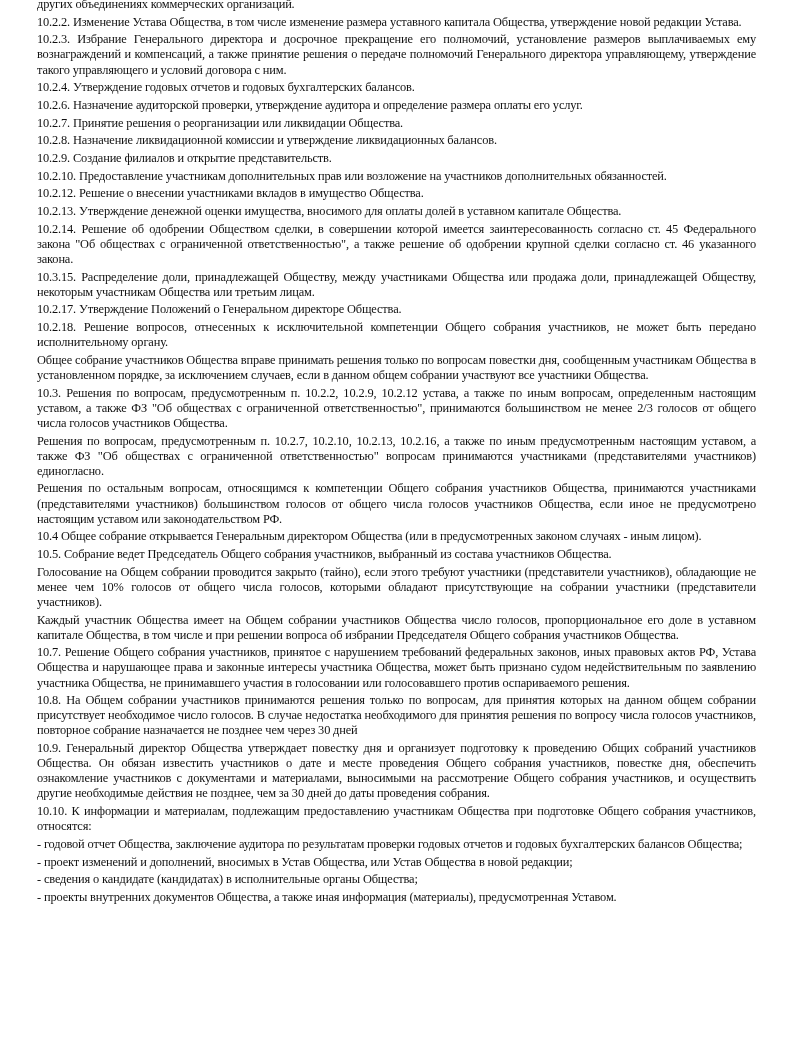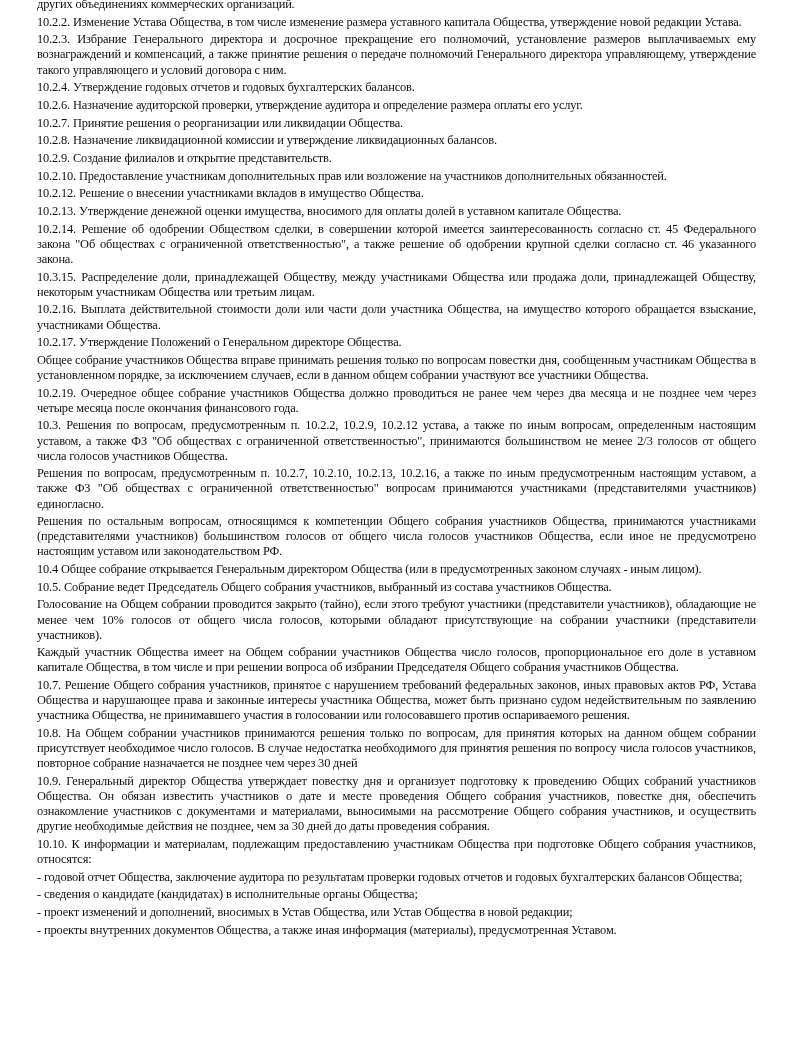--- a/index.html
+++ b/index.html
@@ -30,32 +30,31 @@
   <p>10.2.4. Утверждение годовых отчетов и годовых бухгалтерских балансов.</p>
   <p>10.2.6. Назначение аудиторской проверки, утверждение аудитора и определение размера оплаты его услуг.</p>
   <p>10.2.7. Принятие решения о реорганизации или ликвидации Общества.</p>
   <p>10.2.8. Назначение ликвидационной комиссии и утверждение ликвидационных балансов.</p>
   <p>10.2.9. Создание филиалов и открытие представительств.</p>
   <p>10.2.10. Предоставление участникам дополнительных прав или возложение на участников дополнительных обязанностей.</p>
   <p>10.2.12. Решение о внесении участниками вкладов в имущество Общества.</p>
   <p>10.2.13. Утверждение денежной оценки имущества, вносимого для оплаты долей в уставном капитале Общества.</p>
   <p>10.2.14. Решение об одобрении Обществом сделки, в совершении которой имеется заинтересованность согласно ст. 45 Федерального закона "Об обществах с ограниченной ответственностью", а также решение об одобрении крупной сделки согласно ст. 46 указанного закона.</p>
   <p>10.3.15. Распределение доли, принадлежащей Обществу, между участниками Общества или продажа доли, принадлежащей Обществу, некоторым участникам Общества или третьим лицам.</p>
-  <p>10.2.16. Выплата действительной стоимости доли или части доли участника Общества, на имущество которого обращается взыскание, участниками Общества.</p>
   <p>10.2.17. Утверждение Положений о Генеральном директоре Общества.</p>
+  <p>10.2.18. Решение вопросов, отнесенных к исключительной компетенции Общего собрания участников, не может быть передано исполнительному органу.</p>
   <p>Общее собрание участников Общества вправе принимать решения только по вопросам повестки дня, сообщенным участникам Общества в установленном порядке, за исключением случаев, если в данном общем собрании участвуют все участники Общества.</p>
-  <p>10.2.19. Очередное общее собрание участников Общества должно проводиться не ранее чем через два месяца и не позднее чем через четыре месяца после окончания финансового года.</p>
   <p>10.3. Решения по вопросам, предусмотренным п. 10.2.2, 10.2.9, 10.2.12 устава, а также по иным вопросам, определенным настоящим уставом, а также ФЗ "Об обществах с ограниченной ответственностью", принимаются большинством не менее 2/3 голосов от общего числа голосов участников Общества.</p>
   <p>Решения по вопросам, предусмотренным п. 10.2.7, 10.2.10, 10.2.13, 10.2.16, а также по иным предусмотренным настоящим уставом, а также ФЗ "Об обществах с ограниченной ответственностью" вопросам принимаются участниками (представителями участников) единогласно.</p>
   <p>Решения по остальным вопросам, относящимся к компетенции Общего собрания участников Общества, принимаются участниками (представителями участников) большинством голосов от общего числа голосов участников Общества, если иное не предусмотрено настоящим уставом или законодательством РФ.</p>
   <p>10.4 Общее собрание открывается Генеральным директором Общества (или в предусмотренных законом случаях - иным лицом).</p>
   <p>10.5. Собрание ведет Председатель Общего собрания участников, выбранный из состава участников Общества.</p>
   <p>Голосование на Общем собрании проводится закрыто (тайно), если этого требуют участники (представители участников), обладающие не менее чем 10% голосов от общего числа голосов, которыми обладают присутствующие на собрании участники (представители участников).</p>
   <p>Каждый участник Общества имеет на Общем собрании участников Общества число голосов, пропорциональное его доле в уставном капитале Общества, в том числе и при решении вопроса об избрании Председателя Общего собрания участников Общества.</p>
   <p>10.7. Решение Общего собрания участников, принятое с нарушением требований федеральных законов, иных правовых актов РФ, Устава Общества и нарушающее права и законные интересы участника Общества, может быть признано судом недействительным по заявлению участника Общества, не принимавшего участия в голосовании или голосовавшего против оспариваемого решения.</p>
   <p>10.8. На Общем собрании участников принимаются решения только по вопросам, для принятия которых на данном общем собрании присутствует необходимое число голосов. В случае недостатка необходимого для принятия решения по вопросу числа голосов участников, повторное собрание назначается не позднее чем через 30 дней</p>
   <p>10.9. Генеральный директор Общества утверждает повестку дня и организует подготовку к проведению Общих собраний участников Общества. Он обязан известить участников о дате и месте проведения Общего собрания участников, повестке дня, обеспечить ознакомление участников с документами и материалами, выносимыми на рассмотрение Общего собрания участников, и осуществить другие необходимые действия не позднее, чем за 30 дней до даты проведения собрания.</p>
   <p>10.10. К информации и материалам, подлежащим предоставлению участникам Общества при подготовке Общего собрания участников, относятся:</p>
   <p>- годовой отчет Общества, заключение аудитора по результатам проверки годовых отчетов и годовых бухгалтерских балансов Общества;</p>
+  <p>- проект изменений и дополнений, вносимых в Устав Общества, или Устав Общества в новой редакции;</p>
   <p>- сведения о кандидате (кандидатах) в исполнительные органы Общества;</p>
-  <p>- проект изменений и дополнений, вносимых в Устав Общества, или Устав Общества в новой редакции;</p>
   <p>- проекты внутренних документов Общества, а также иная информация (материалы), предусмотренная Уставом.</p>
 </div>
 
 </body></html>

